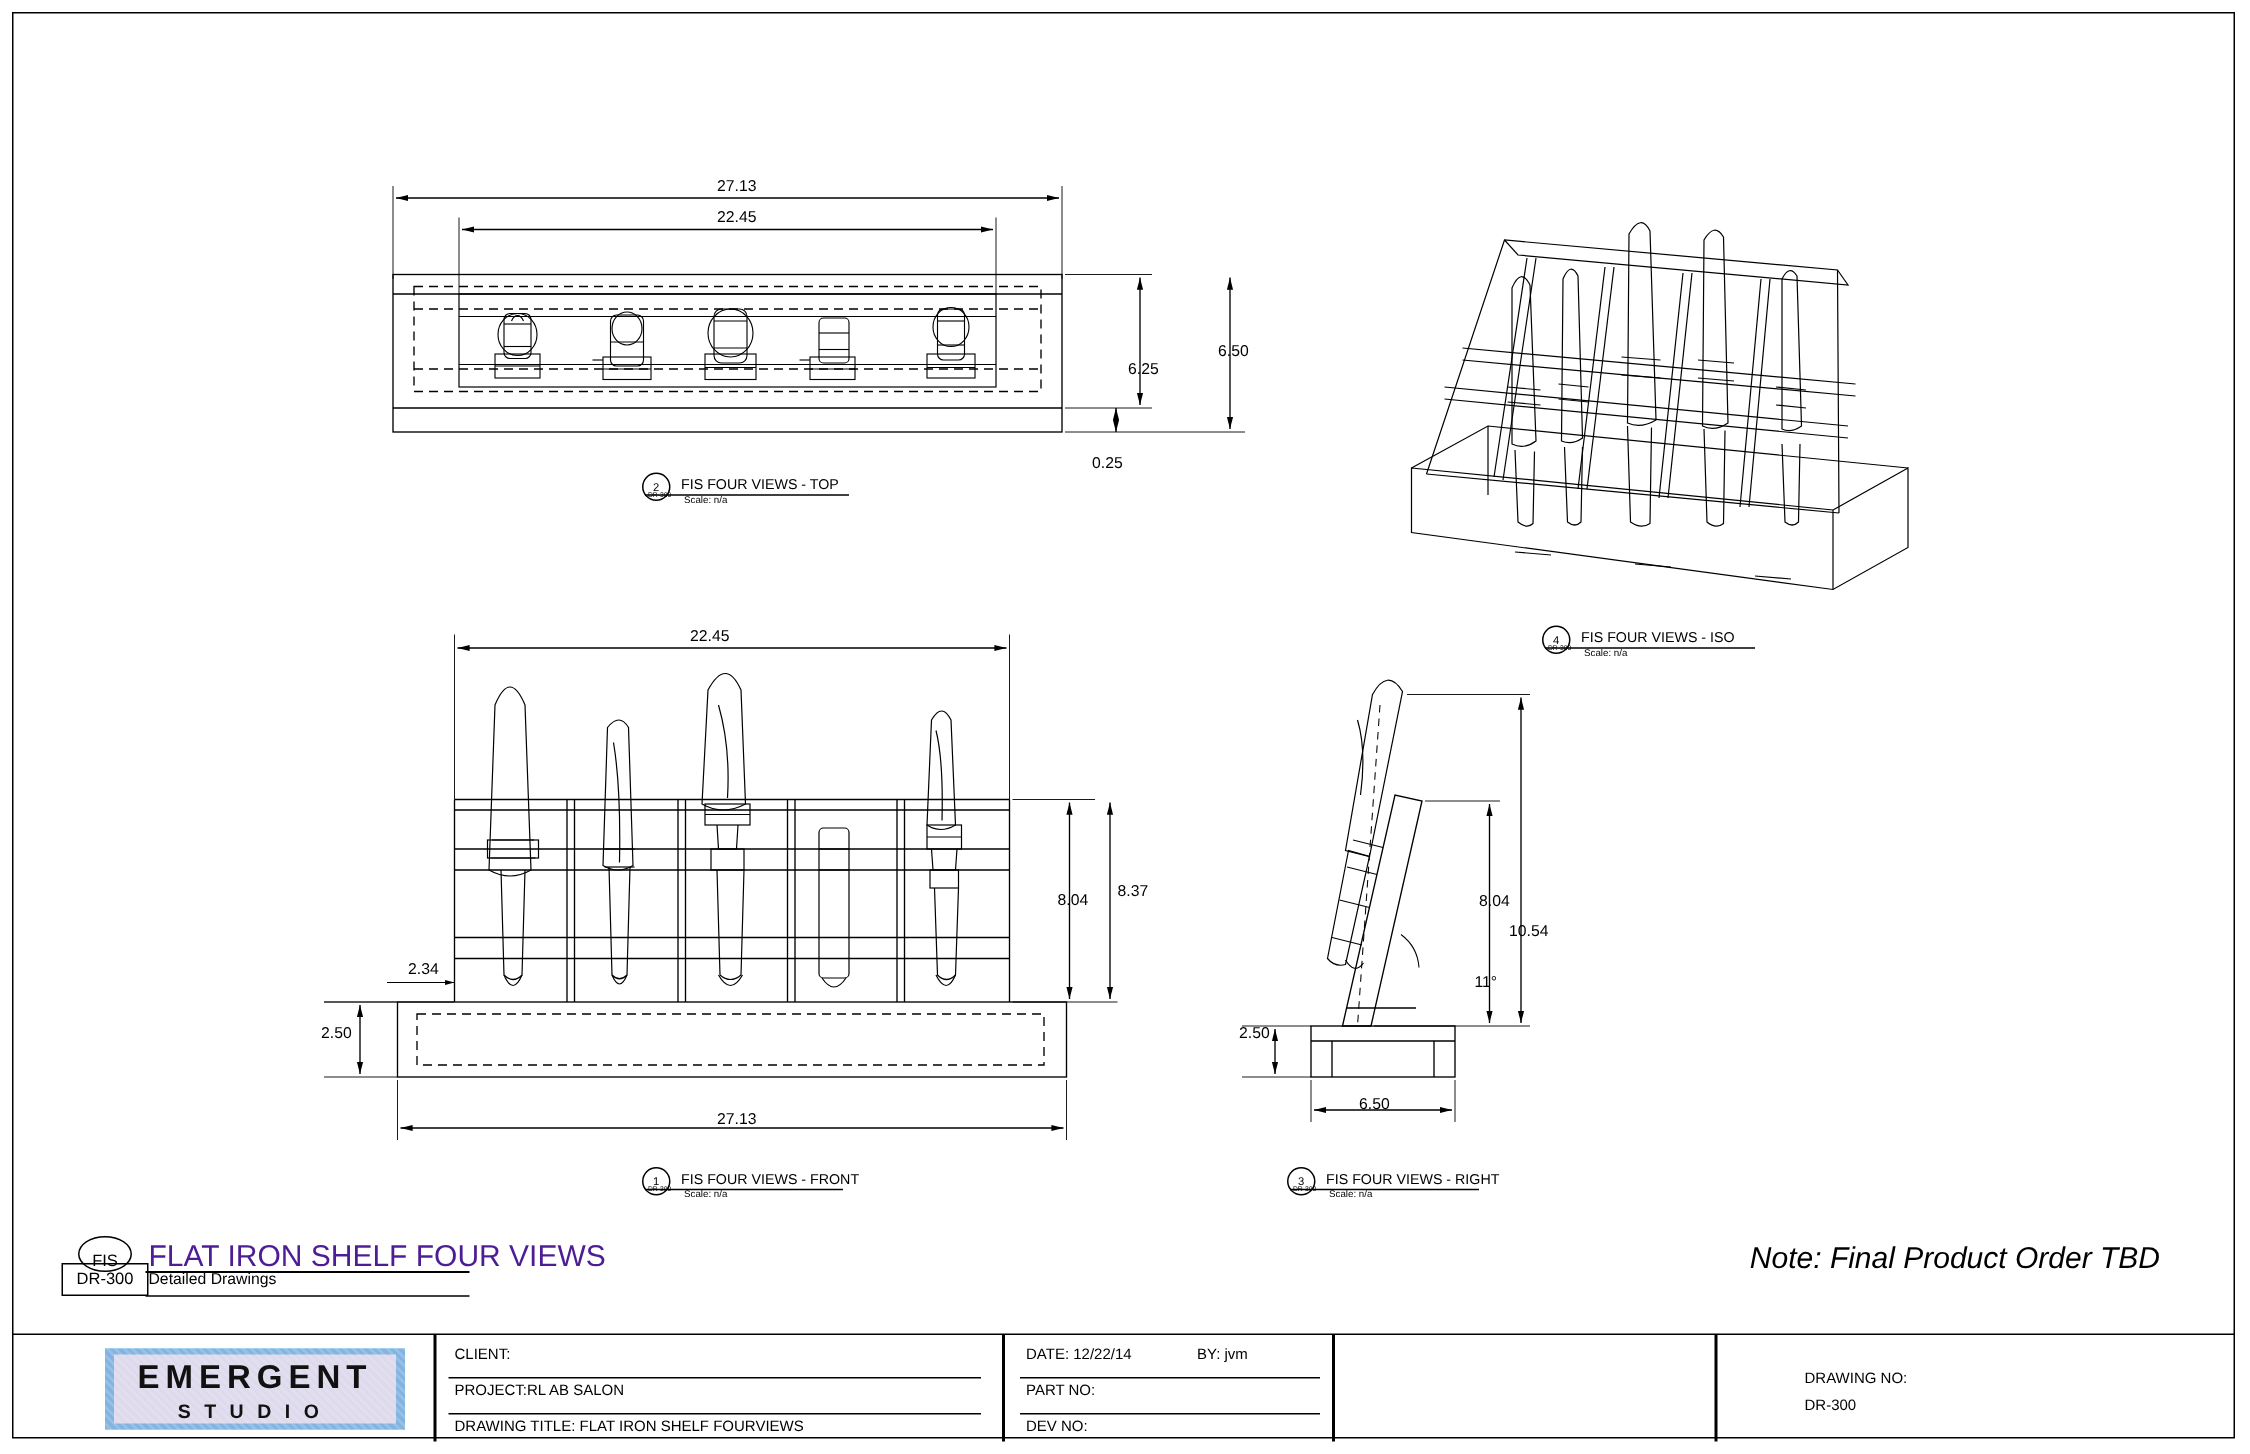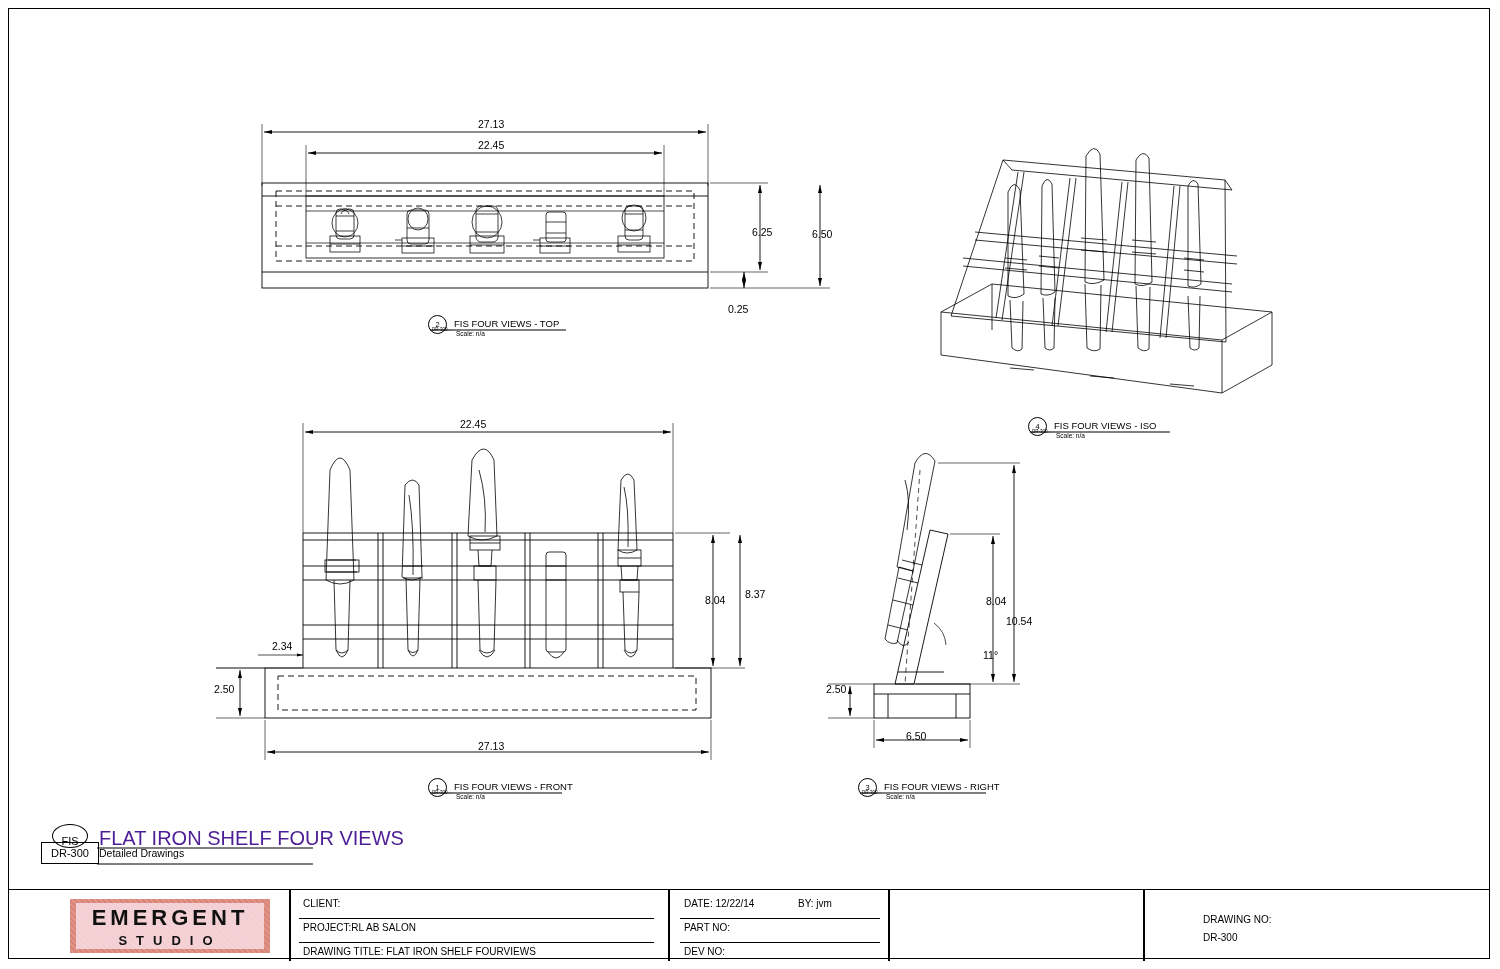--- a/index.html
+++ b/index.html
@@ -323,21 +323,21 @@
       <line x1="1052" y1="432" x2="1170" y2="432" stroke-width="1.1"></line>
       <line x1="1030" y1="432" x2="1052" y2="432" stroke-width="1.1"></line>
 
       <line x1="97" y1="848" x2="313" y2="848" stroke-width="1.2"></line>
       <line x1="97" y1="864" x2="313" y2="864" stroke-width="1"></line>
     </g>
   </svg>
 
   <div class="dim-text" style="left:478px;top:118px;">27.13</div>
   <div class="dim-text" style="left:478px;top:139px;">22.45</div>
-  <div class="dim-text" style="left:752px;top:226px;">6.25</div>
+  <div class="dim-text" style="left:752px;top:240px;">6.25</div>
   <div class="dim-text" style="left:812px;top:228px;">6.50</div>
   <div class="dim-text" style="left:728px;top:303px;">0.25</div>
 
   <div class="bubble" style="left:428px;top:315px;">
     <span>2</span>
   </div>
   <div class="bubble-sub" style="left:432px;top:327px;">DR-300</div>
   <div class="view-title" style="left:454px;top:318px;">FIS FOUR VIEWS - TOP</div>
   <div class="view-scale" style="left:456px;top:330px;">Scale: n/a</div>
 
@@ -377,28 +377,29 @@
 
   <div class="ct-circ" style="left:52px;top:824px;">
     <span>FIS</span>
   </div>
   <div class="ct-box" style="left:41px;top:842px;">
     <span>DR-300</span>
   </div>
   <div class="big-title" style="left:99px;top:827px;">FLAT IRON SHELF  FOUR VIEWS</div>
   <div class="sub-title" style="left:99px;top:847px;">Detailed Drawings</div>
 
+  <div class="note">Note: Final Product Order TBD</div>
 
   <div class="titleblock">
     <div class="tb-vline" style="left:281px;"></div>
     <div class="tb-vline" style="left:660px;"></div>
     <div class="tb-vline" style="left:880px;"></div>
     <div class="tb-vline" style="left:1135px;"></div>
 
-    <div style="position:absolute;left:62px;top:9px;width:200px;height:54px;background:#c2410c;">
+    <div style="position:absolute;left:62px;top:9px;width:200px;height:54px;background:#0ea5e9;">
       <div style="position:absolute;left:0;top:0;width:200px;height:54px;background:repeating-linear-gradient(45deg,#f0b9d4 0 2px,#f9dbe9 2px 4px);opacity:.55;"></div>
       <div style="position:absolute;left:6px;top:4px;width:188px;height:46px;background:#fbe7f0;opacity:.75;"></div>
       <div class="logo-text logo-emergent" style="left:0;">EMERGENT</div>
       <div class="logo-text logo-studio" style="left:0;">STUDIO</div>
     </div>
 
     <div class="tb-row" style="left:295px;top:8px;">CLIENT:</div>
     <div class="tb-underline" style="left:291px;top:28px;width:355px;"></div>
     <div class="tb-row" style="left:295px;top:32px;">
       <span>PROJECT:</span><span>RL AB SALON</span>

